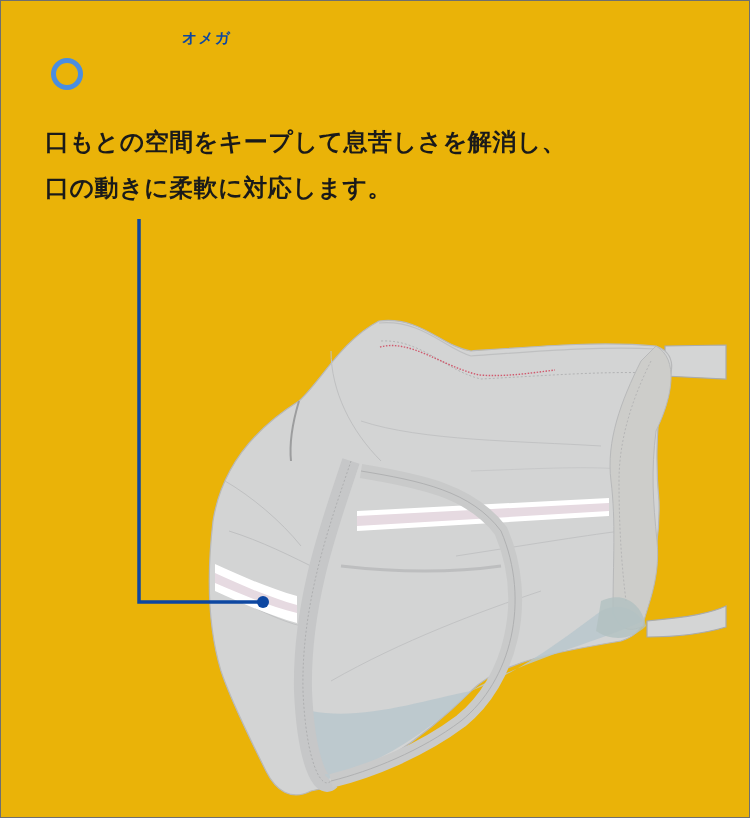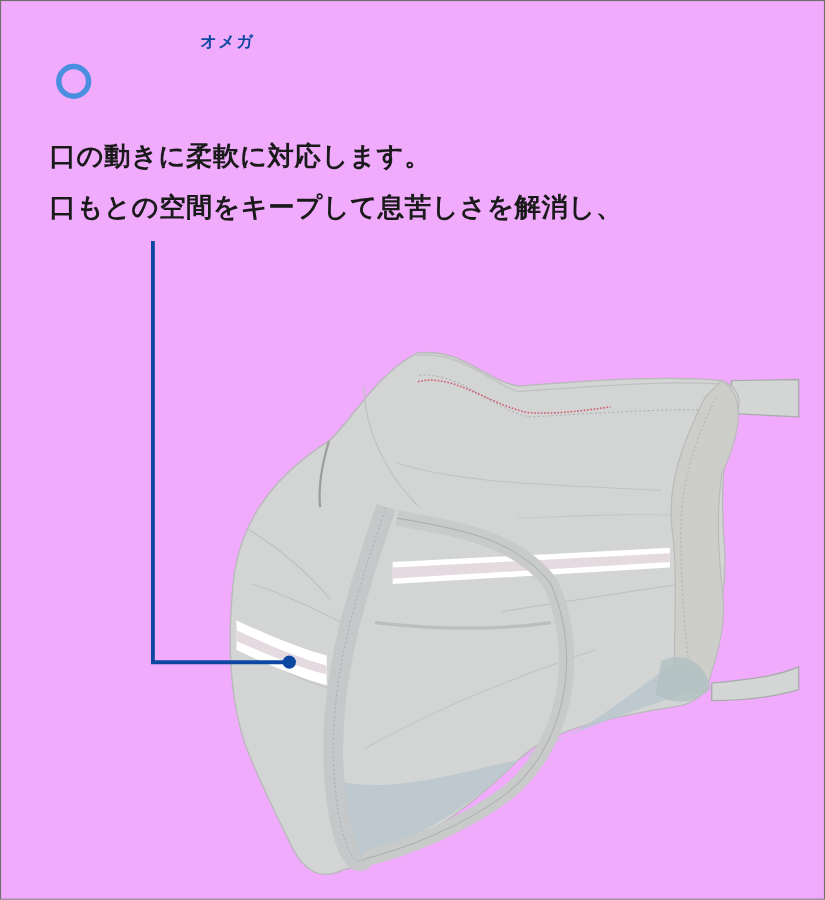--- a/index.html
+++ b/index.html
@@ -1,21 +1,21 @@
 <!DOCTYPE html>
 <html><head>
   <meta charset="utf-8">
   <style>
     html, body { margin: 0; padding: 0; background: #ffffff; }
     .frame {
       position: relative;
       width: 748px;
       height: 816px;
       border: 1px solid #6f6f6f;
-      background: #f0abfc;
+      background: #eab308;
       overflow: hidden;
       font-family: "DejaVu Sans", "Liberation Sans", sans-serif;
     }
     .ruby {
       position: absolute;
       left: 181px;
       top: 28px;
       font-size: 15px;
       font-weight: bold;
       color: #0d47a1;
@@ -68,22 +68,22 @@
 
 <div class="frame">
 
   <div class="ruby">オメガ</div>
 
   <div class="title">
     <span class="title-ring"></span>
   </div>
 
   <div class="desc">
+    <div>口もとの空間をキープして息苦しさを解消し、</div>
     <div>口の動きに柔軟に対応します。</div>
-    <div>口もとの空間をキープして息苦しさを解消し、</div>
   </div>
 
   <svg class="illustration" viewBox="0 0 748 816" xmlns="http://www.w3.org/2000/svg">
 
     <g fill="#d4d5d5" stroke="#a9abad" stroke-width="1.2">
       <path d="M664 345 L725 344 L725 378 L664 375 Z"></path>
     </g>
     <g fill="#d4d5d5" stroke="#a9abad" stroke-width="1.2">
       <path d="M646 620 C690 616 710 612 725 605 L725 626 C705 632 680 636 646 636 Z"></path>
     </g>

